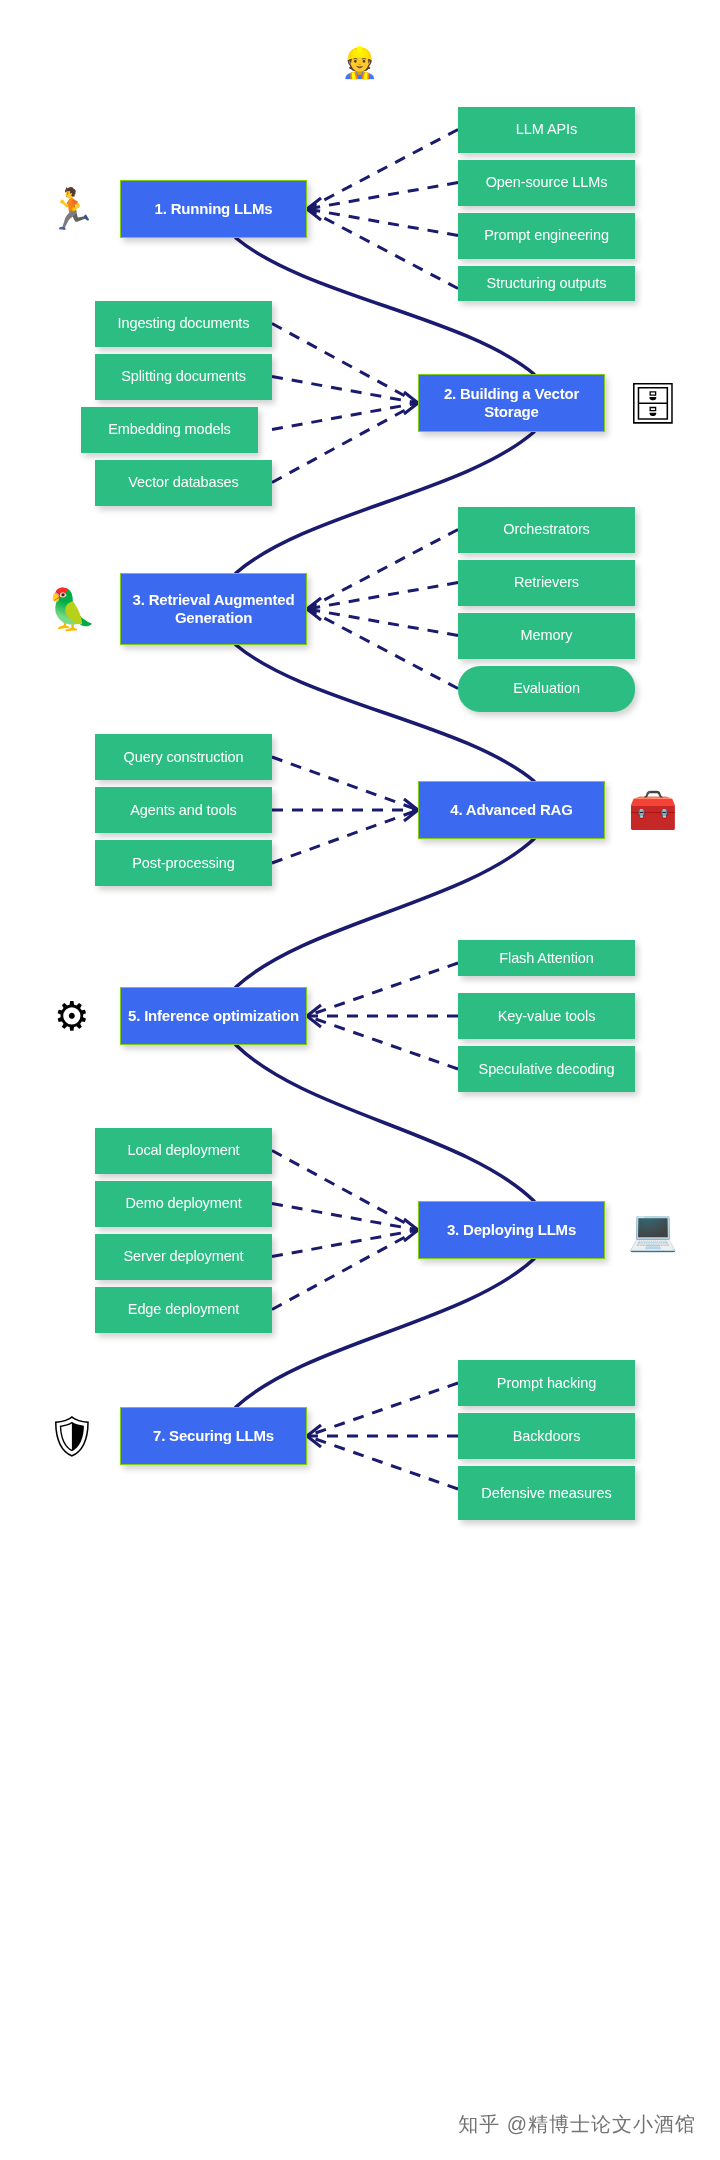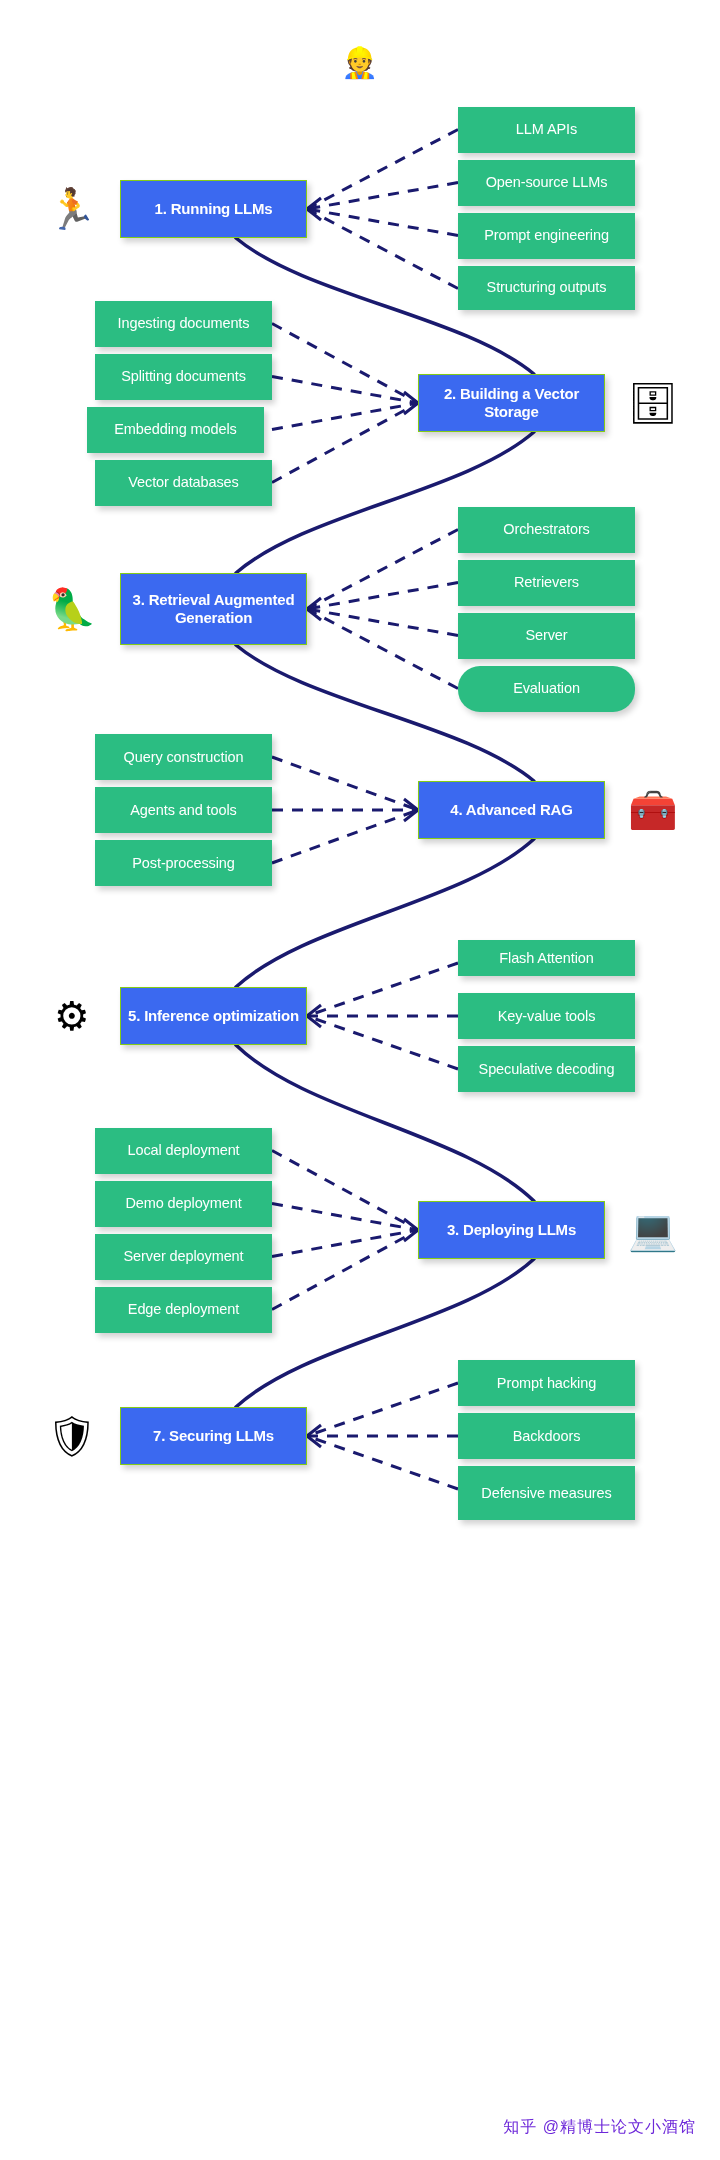--- a/index.html
+++ b/index.html
@@ -56,21 +56,21 @@
     position:absolute;
     font-size:40px;line-height:1;
     display:flex;align-items:center;justify-content:center;
     width:56px;height:56px;
     user-select:none;
   }
 
   
   .watermark{
     position:absolute;right:24px;bottom:22px;
-    font-size:16px;color:#6d28d9;
+    font-size:20px;color:#737373;
     letter-spacing:1px;white-space:nowrap;
   }
 </style>
 </head>
 <body>
 
 <div id="root">
 
   <div class="title-bar">
     <span class="title-emoji">👷</span>
@@ -125,51 +125,51 @@
       <div class="stage-icon" style="top: 181px; left: 44px;">🏃</div>
       <div class="node green" style="left: 458px; top: 106.5px; width: 177px; height: 46px;">
         <span>LLM APIs</span>
       </div>
       <div class="node green" style="left: 458px; top: 159.5px; width: 177px; height: 46px;">
         <span>Open-source LLMs</span>
       </div>
       <div class="node green" style="left: 458px; top: 212.5px; width: 177px; height: 46px;">
         <span>Prompt engineering</span>
       </div>
-      <div class="node green" style="left: 458px; top: 265.5px; width: 177px; height: 44px; align-items: center;">
+      <div class="node green" style="left: 458px; top: 265.5px; width: 177px; height: 35px; align-items: center;">
         <span>Structuring outputs</span>
       </div>
       <div class="node blue" style="left: 418px; top: 374px; width: 187px; height: 58px;">
         <span>2. Building a Vector Storage</span>
       </div>
       <div class="stage-icon" style="top: 375px; left: 625px;">🗄</div>
       <div class="node green" style="left: 95px; top: 300.5px; width: 177px; height: 46px;">
         <span>Ingesting documents</span>
       </div>
       <div class="node green" style="left: 95px; top: 353.5px; width: 177px; height: 46px;">
         <span>Splitting documents</span>
       </div>
-      <div class="node green" style="left: 87px; top: 406.5px; width: 177px; height: 46px;">
+      <div class="node green" style="left: 81px; top: 406.5px; width: 177px; height: 46px;">
         <span>Embedding models</span>
       </div>
       <div class="node green" style="left: 95px; top: 459.5px; width: 177px; height: 46px;">
         <span>Vector databases</span>
       </div>
       <div class="node blue" style="left: 120px; top: 573px; width: 187px; height: 72px;">
         <span>3. Retrieval Augmented Generation</span>
       </div>
       <div class="stage-icon" style="top: 581px; left: 44px;">🦜</div>
       <div class="node green" style="left: 458px; top: 506.5px; width: 177px; height: 46px;">
         <span>Orchestrators</span>
       </div>
       <div class="node green" style="left: 458px; top: 559.5px; width: 177px; height: 46px;">
         <span>Retrievers</span>
       </div>
       <div class="node green" style="left: 458px; top: 612.5px; width: 177px; height: 46px;">
-        <span>Server</span>
+        <span>Memory</span>
       </div>
       <div class="node green" style="left: 458px; top: 665.5px; width: 177px; height: 46px; border-radius: 22px;">
         <span>Evaluation</span>
       </div>
       <div class="node blue" style="left: 418px; top: 781px; width: 187px; height: 58px;">
         <span>4. Advanced RAG</span>
       </div>
       <div class="stage-icon" style="top: 782px; left: 625px;">🧰</div>
       <div class="node green" style="left: 95px; top: 734px; width: 177px; height: 46px;">
         <span>Query construction</span>

